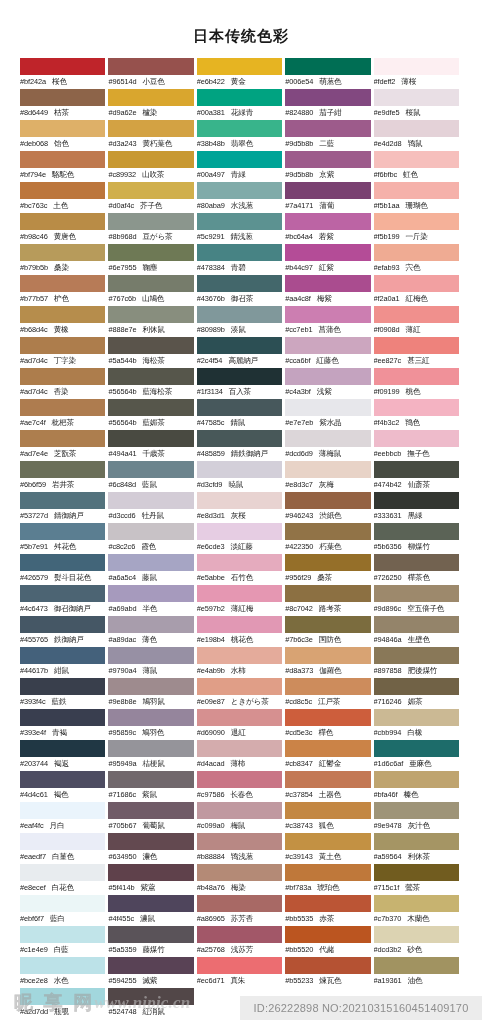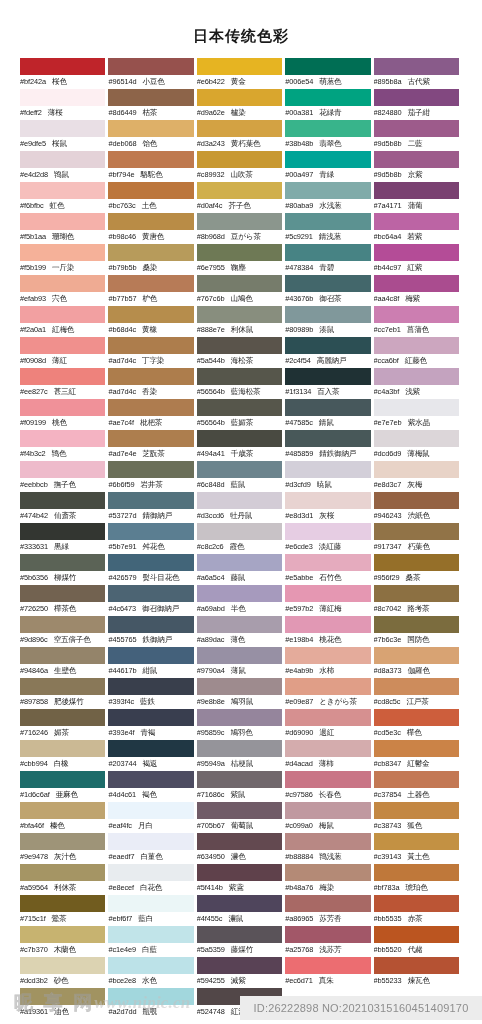--- a/index.html
+++ b/index.html
@@ -155,27 +155,20 @@
         </div>
       </div>
       <div class="cell">
         <div class="swatch" style="background-color: rgb(0, 110, 84);"></div>
         <div class="meta">
           <span class="hex">#006e54</span>
           <span class="cname">萌葱色</span>
         </div>
       </div>
       <div class="cell">
-        <div class="swatch" style="background-color: rgb(137, 91, 138);"></div>
-        <div class="meta">
-          <span class="hex">#895b8a</span>
-          <span class="cname">古代紫</span>
-        </div>
-      </div>
-      <div class="cell">
         <div class="swatch" style="background-color: rgb(253, 239, 242);"></div>
         <div class="meta">
           <span class="hex">#fdeff2</span>
           <span class="cname">薄桜</span>
         </div>
       </div>
       <div class="cell">
         <div class="swatch" style="background-color: rgb(141, 100, 73);"></div>
         <div class="meta">
           <span class="hex">#8d6449</span>
@@ -682,21 +675,21 @@
       <div class="cell">
         <div class="swatch" style="background-color: rgb(230, 205, 227);"></div>
         <div class="meta">
           <span class="hex">#e6cde3</span>
           <span class="cname">淡紅藤</span>
         </div>
       </div>
       <div class="cell">
         <div class="swatch" style="background-color: rgb(145, 115, 71);"></div>
         <div class="meta">
-          <span class="hex">#917347</span>
+          <span class="hex">#422350</span>
           <span class="cname">朽葉色</span>
         </div>
       </div>
       <div class="cell">
         <div class="swatch" style="background-color: rgb(91, 99, 86);"></div>
         <div class="meta">
           <span class="hex">#5b6356</span>
           <span class="cname">柳煤竹</span>
         </div>
       </div>

